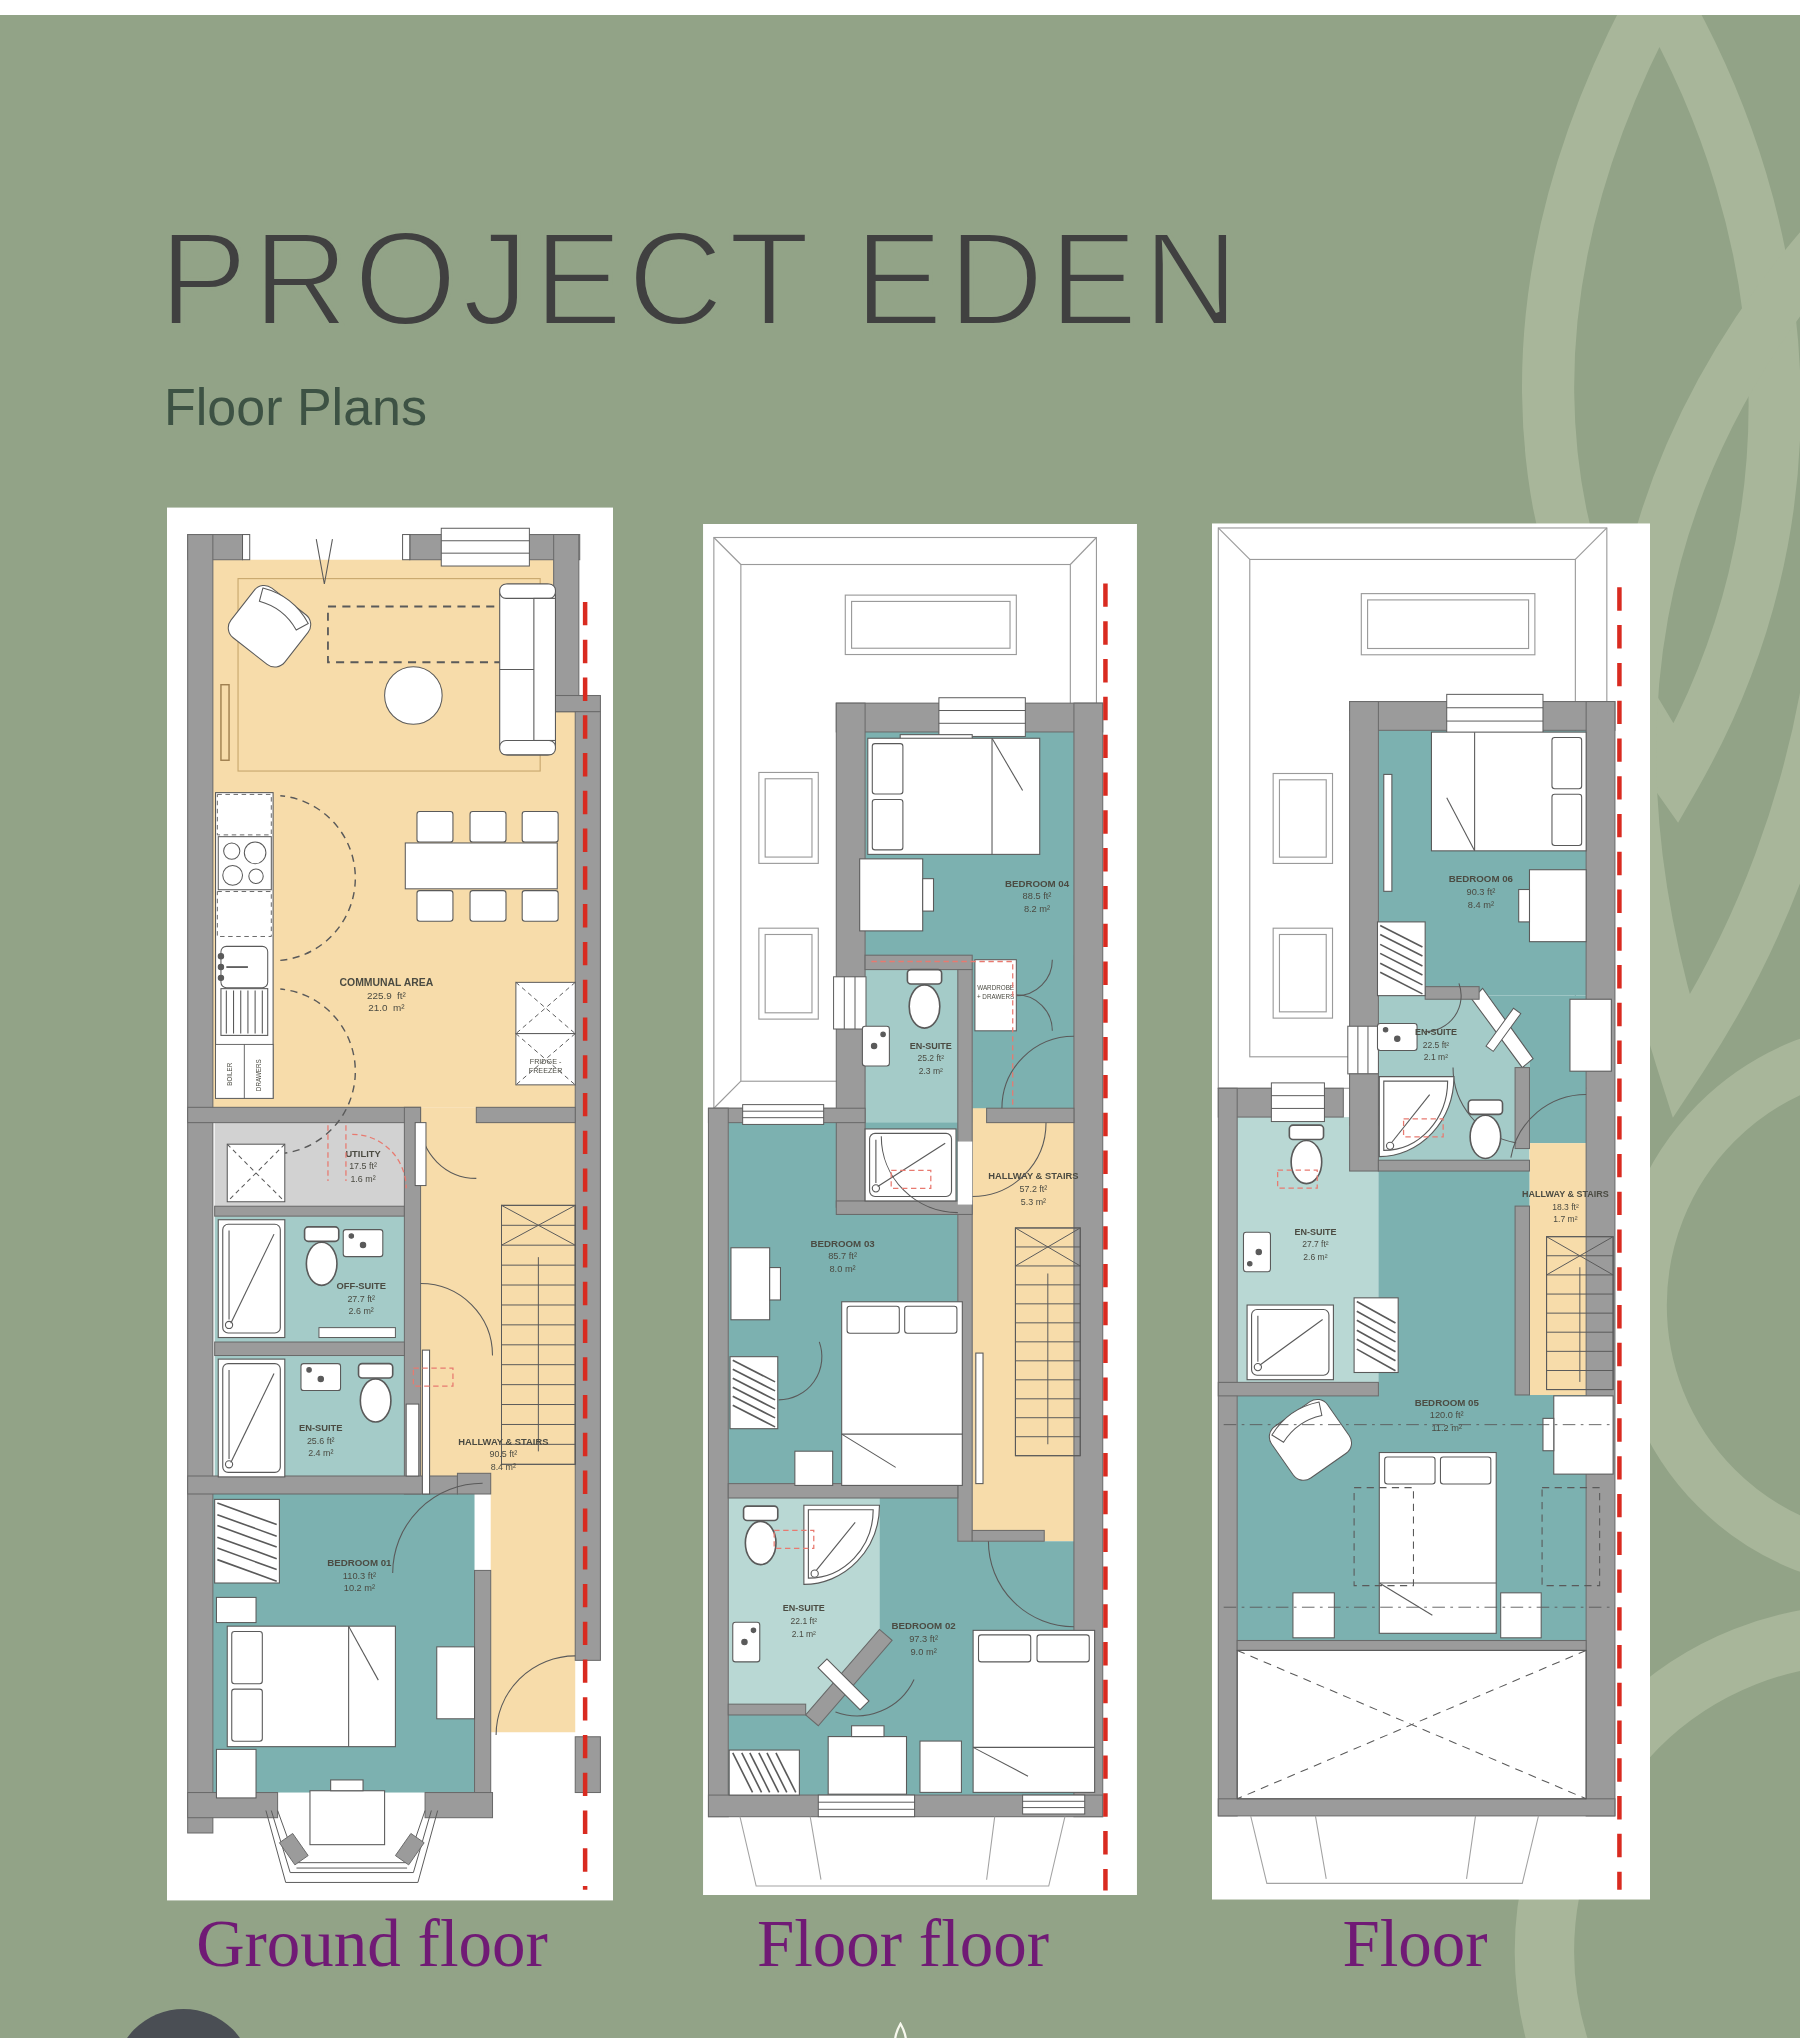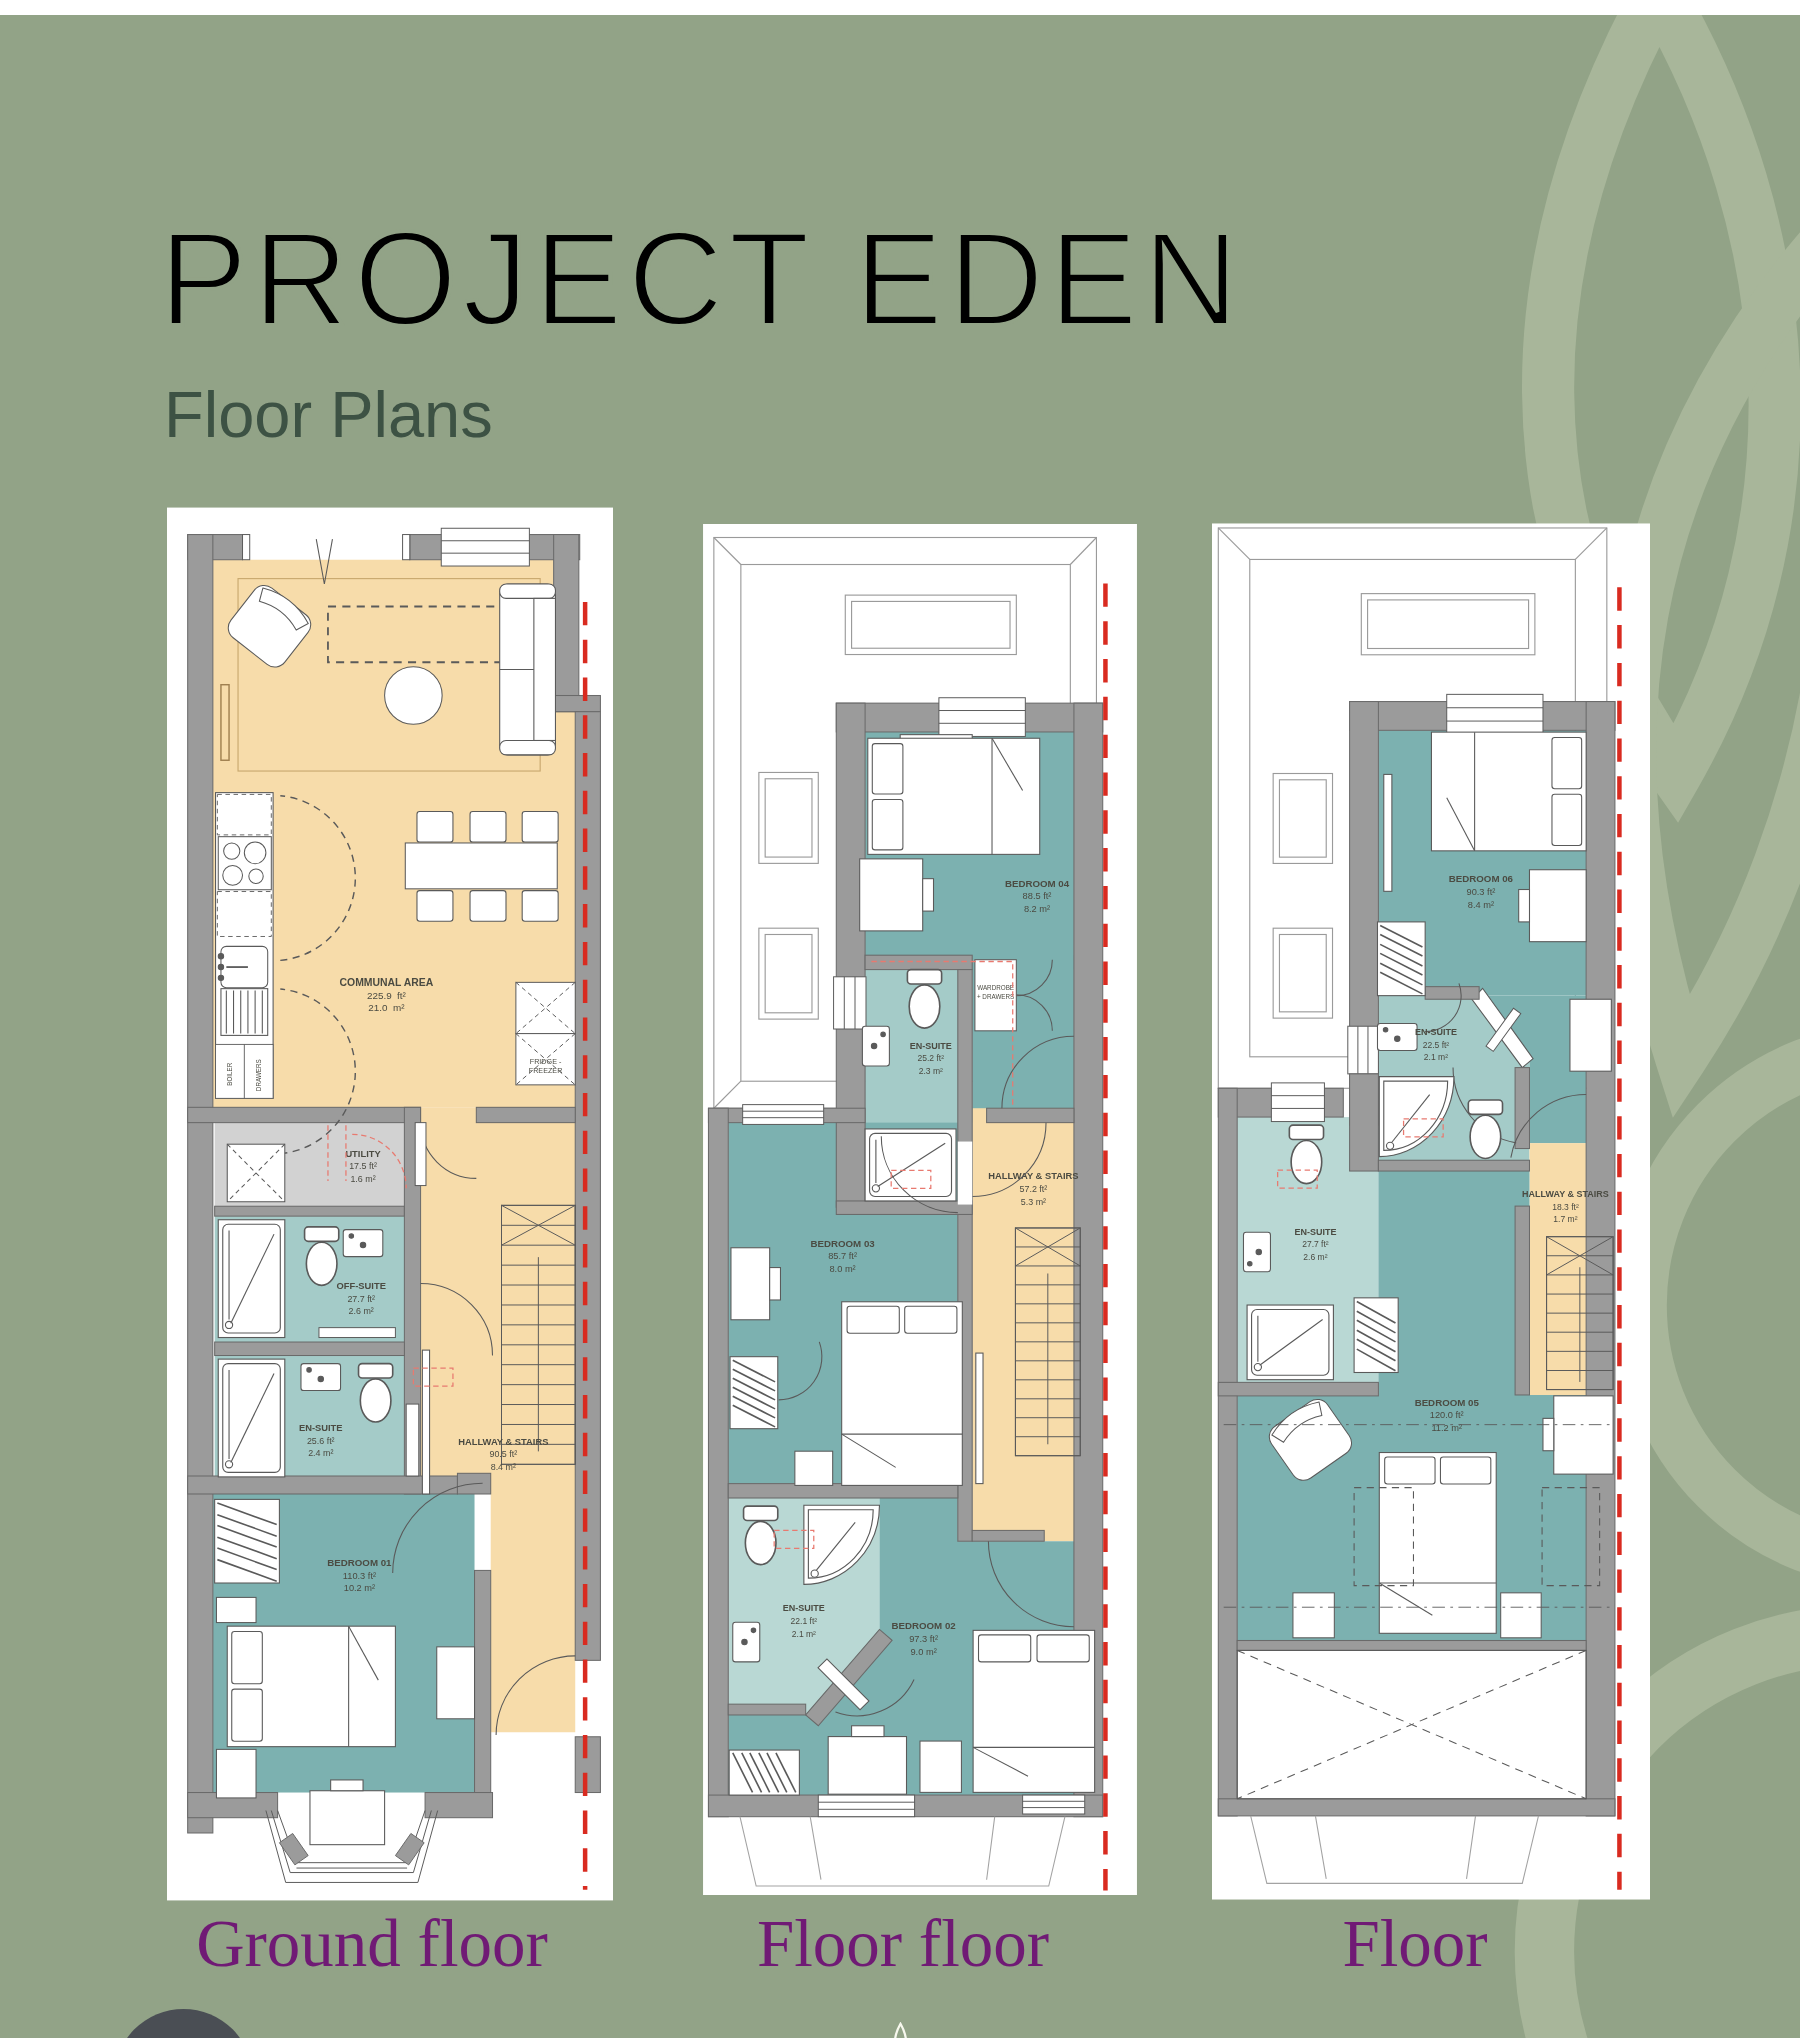--- a/index.html
+++ b/index.html
@@ -1,17 +1,17 @@
 <!DOCTYPE html>
 <html style="font-size:14.4px"><head><meta charset="utf-8"><style>
 html,body{margin:0;padding:0}
 body{width:1800px;height:2039px;position:relative;background:#92a387;font-family:"Liberation Sans",sans-serif;overflow:hidden}
 .abs{position:absolute}
-#title{left:159px;top:203px;color:#000000;font-size:133px;letter-spacing:5px;font-weight:400;white-space:nowrap;-webkit-text-stroke:3.8px #92a387}
-#subtitle{left:164px;top:377px;color:#3d5244;font-size:65px;font-weight:400}
+#title{left:159px;top:203px;color:#404040;font-size:133px;letter-spacing:5px;font-weight:400;white-space:nowrap;-webkit-text-stroke:3.8px #92a387}
+#subtitle{left:164px;top:377px;color:#3d5244;font-size:52px;font-weight:400}
 .flabel{color:#701a75;font-family:"Liberation Serif",serif;font-size:67px;text-align:center;white-space:nowrap}
 </style></head><body>
 
 <svg class="abs" style="left:0;top:0" width="1800" height="2039" viewBox="0 0 2000 2265">
 <g fill="none" stroke="#a8b69a" stroke-width="58">
 <path d="M1843 -10 C1680 290 1672 590 1862 860 C2022 580 2000 260 1843 -10 Z"></path>
 <path d="M2015 285 C1820 520 1752 810 1868 1175 C2050 900 2085 560 2015 285 Z"></path>
 <circle cx="2110" cy="1450" r="287"></circle>
 <circle cx="2068" cy="2168" r="352" stroke-width="66"></circle>
 </g>

